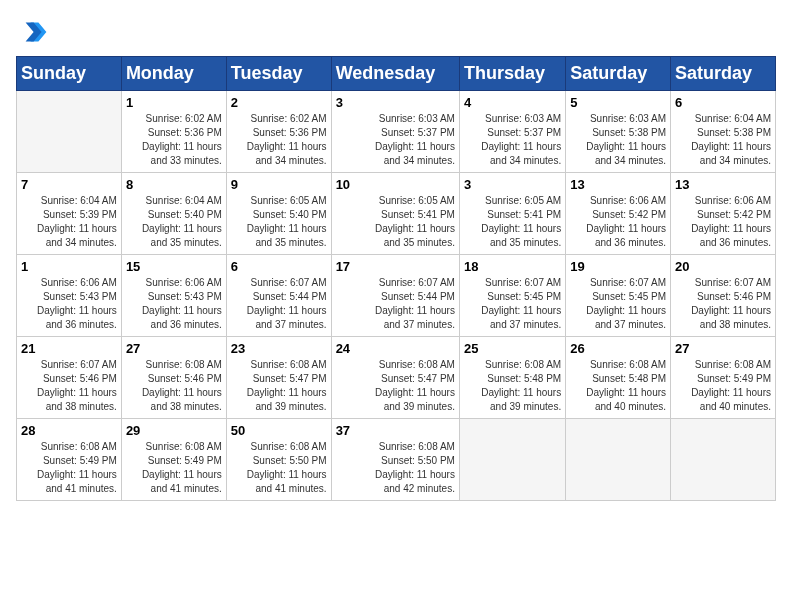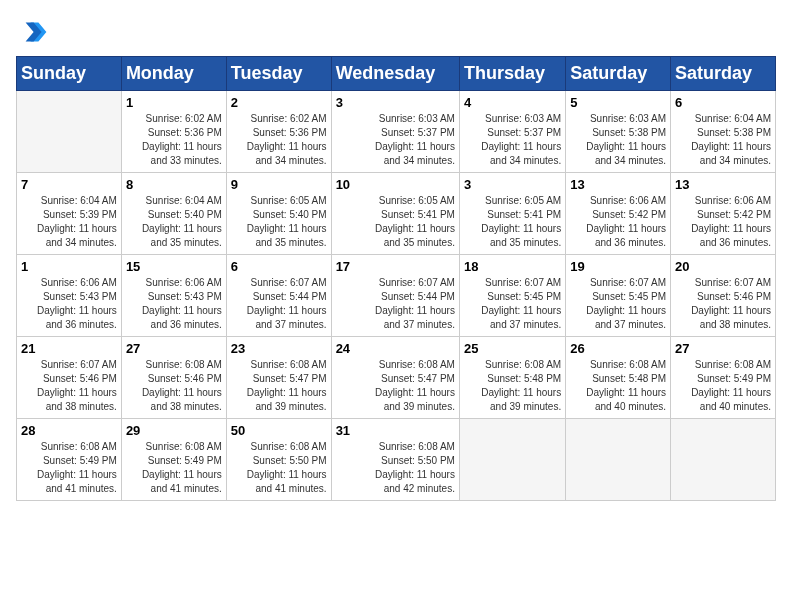--- a/index.html
+++ b/index.html
@@ -334,21 +334,21 @@
 and 41 minutes.</div>
         </td>
         <td>
           <span class="day-number">50</span>
           <div class="day-detail" style="white-space: pre-line;">Sunrise: 6:08 AM
 Sunset: 5:50 PM
 Daylight: 11 hours
 and 41 minutes.</div>
         </td>
         <td>
-          <span class="day-number">31</span>
+          <span class="day-number">37</span>
           <div class="day-detail" style="white-space: pre-line;">Sunrise: 6:08 AM
 Sunset: 5:50 PM
 Daylight: 11 hours
 and 42 minutes.</div>
         </td>
         <td class="empty-cell"></td>
         <td class="empty-cell"></td>
         <td class="empty-cell"></td>
       </tr>
     </tbody>

